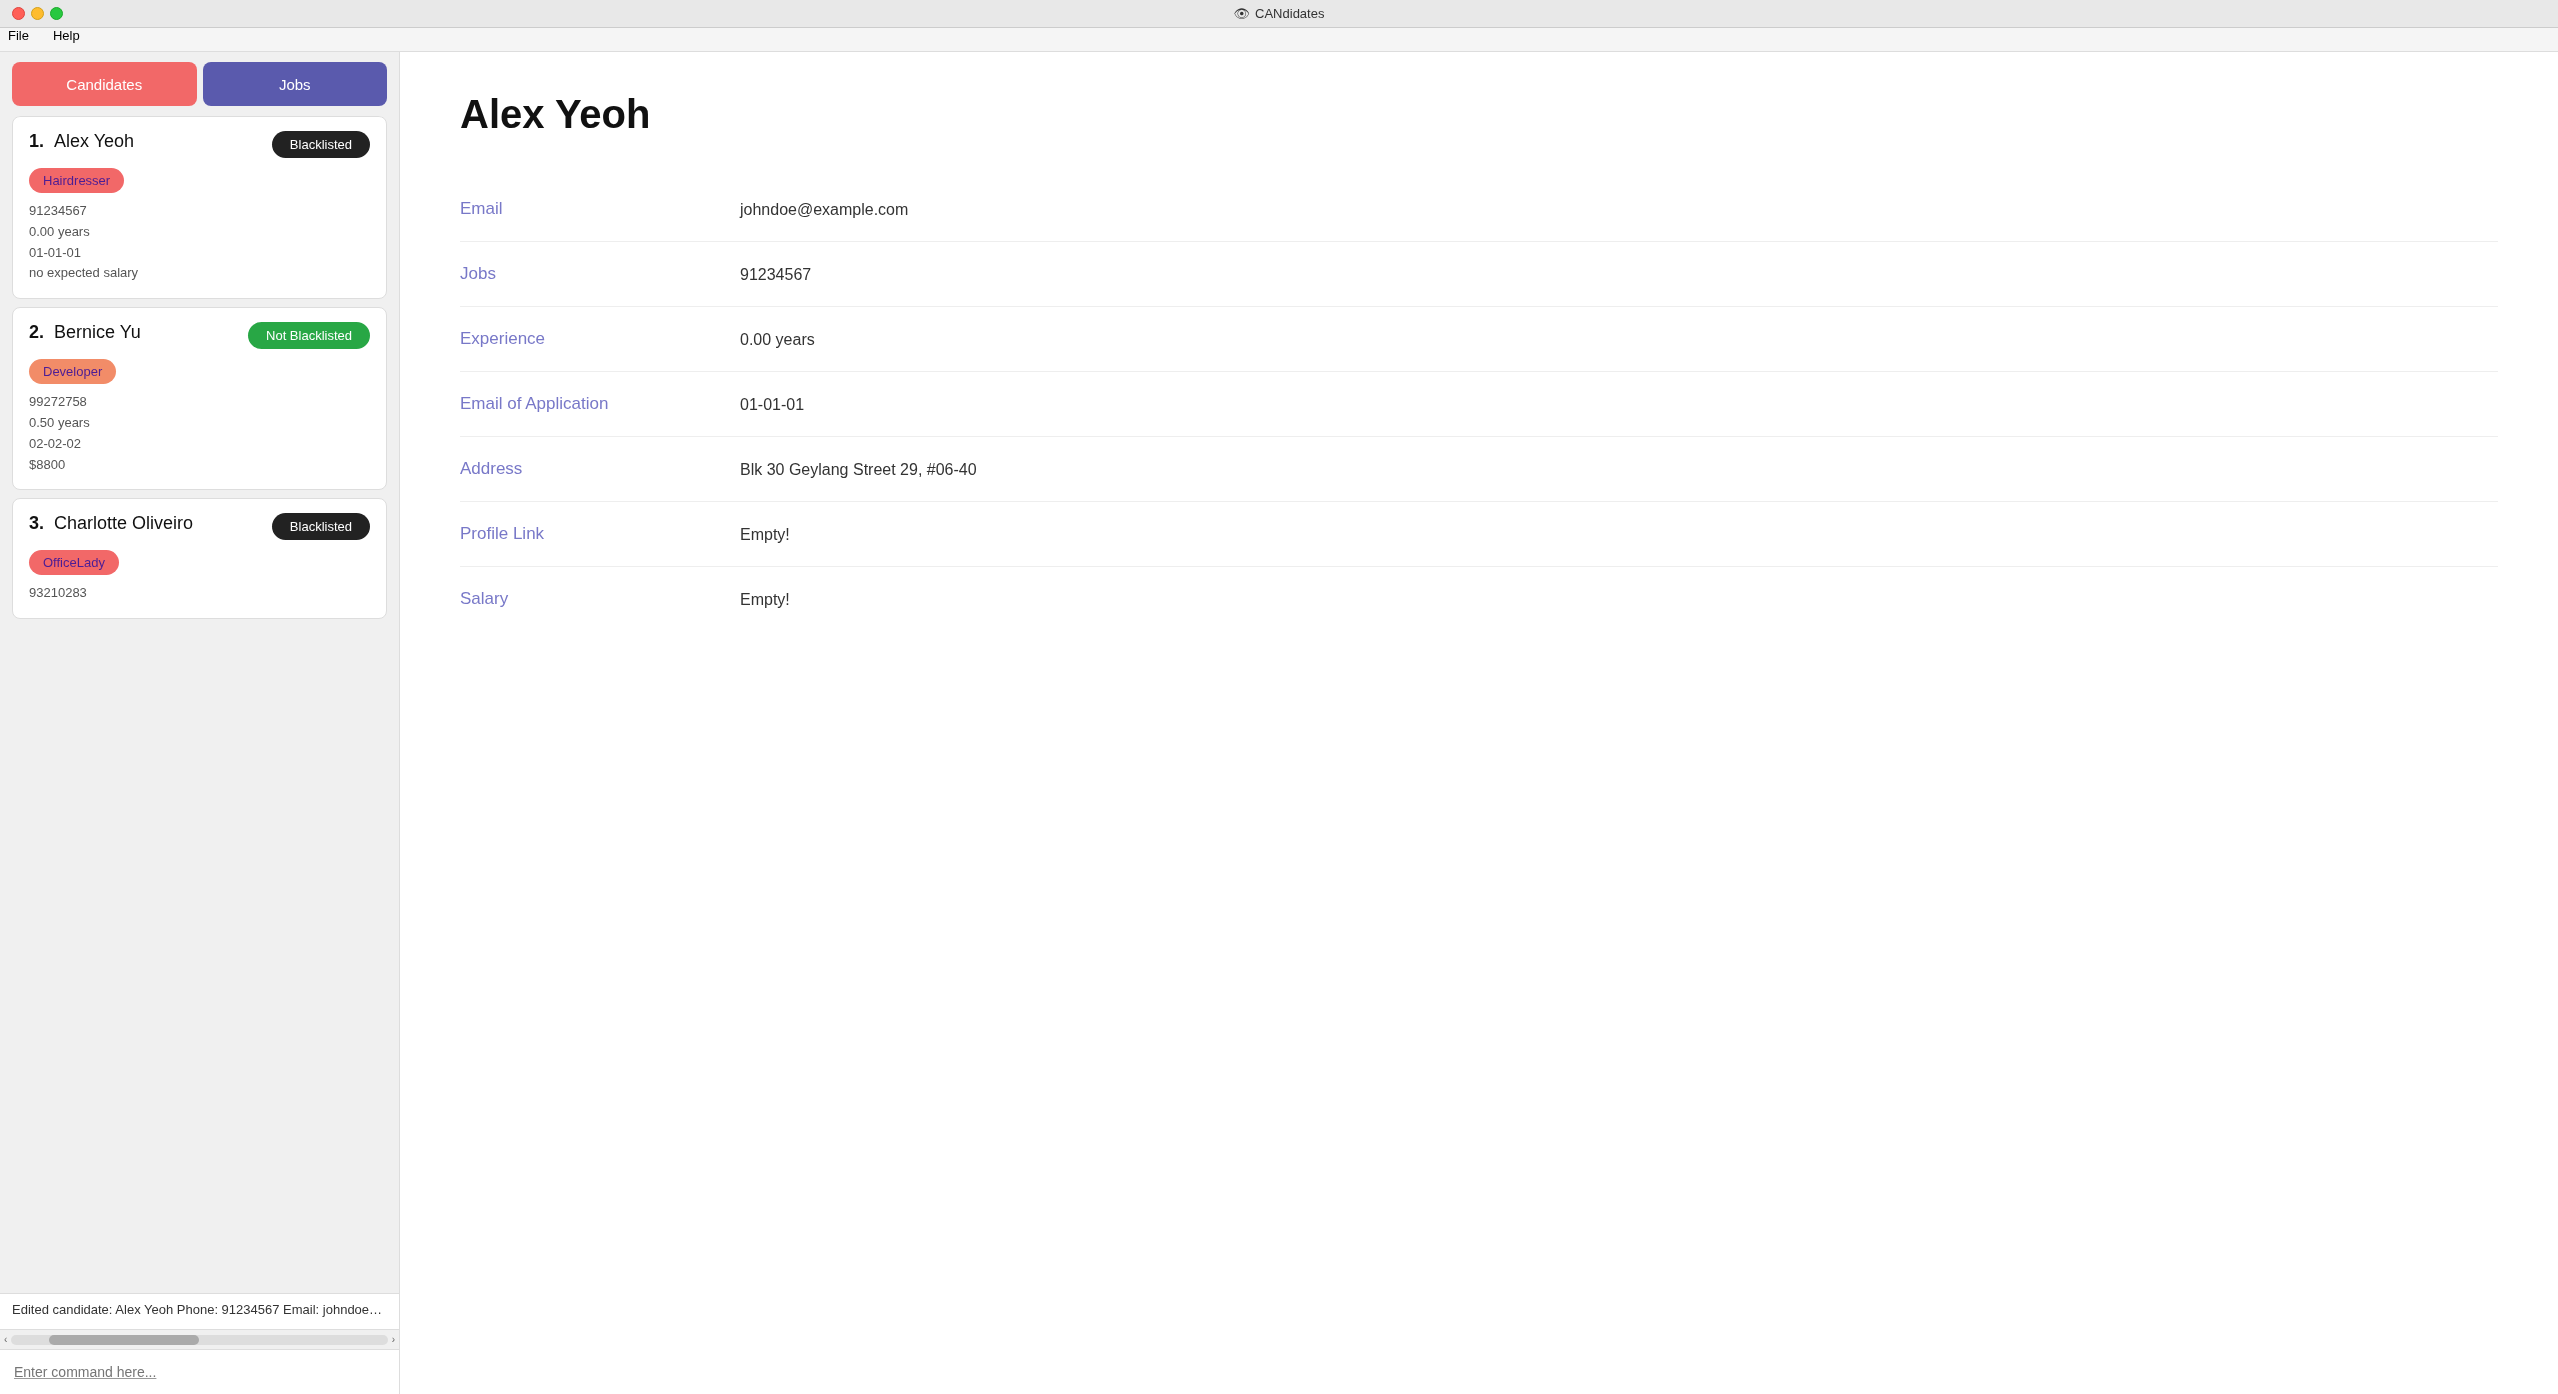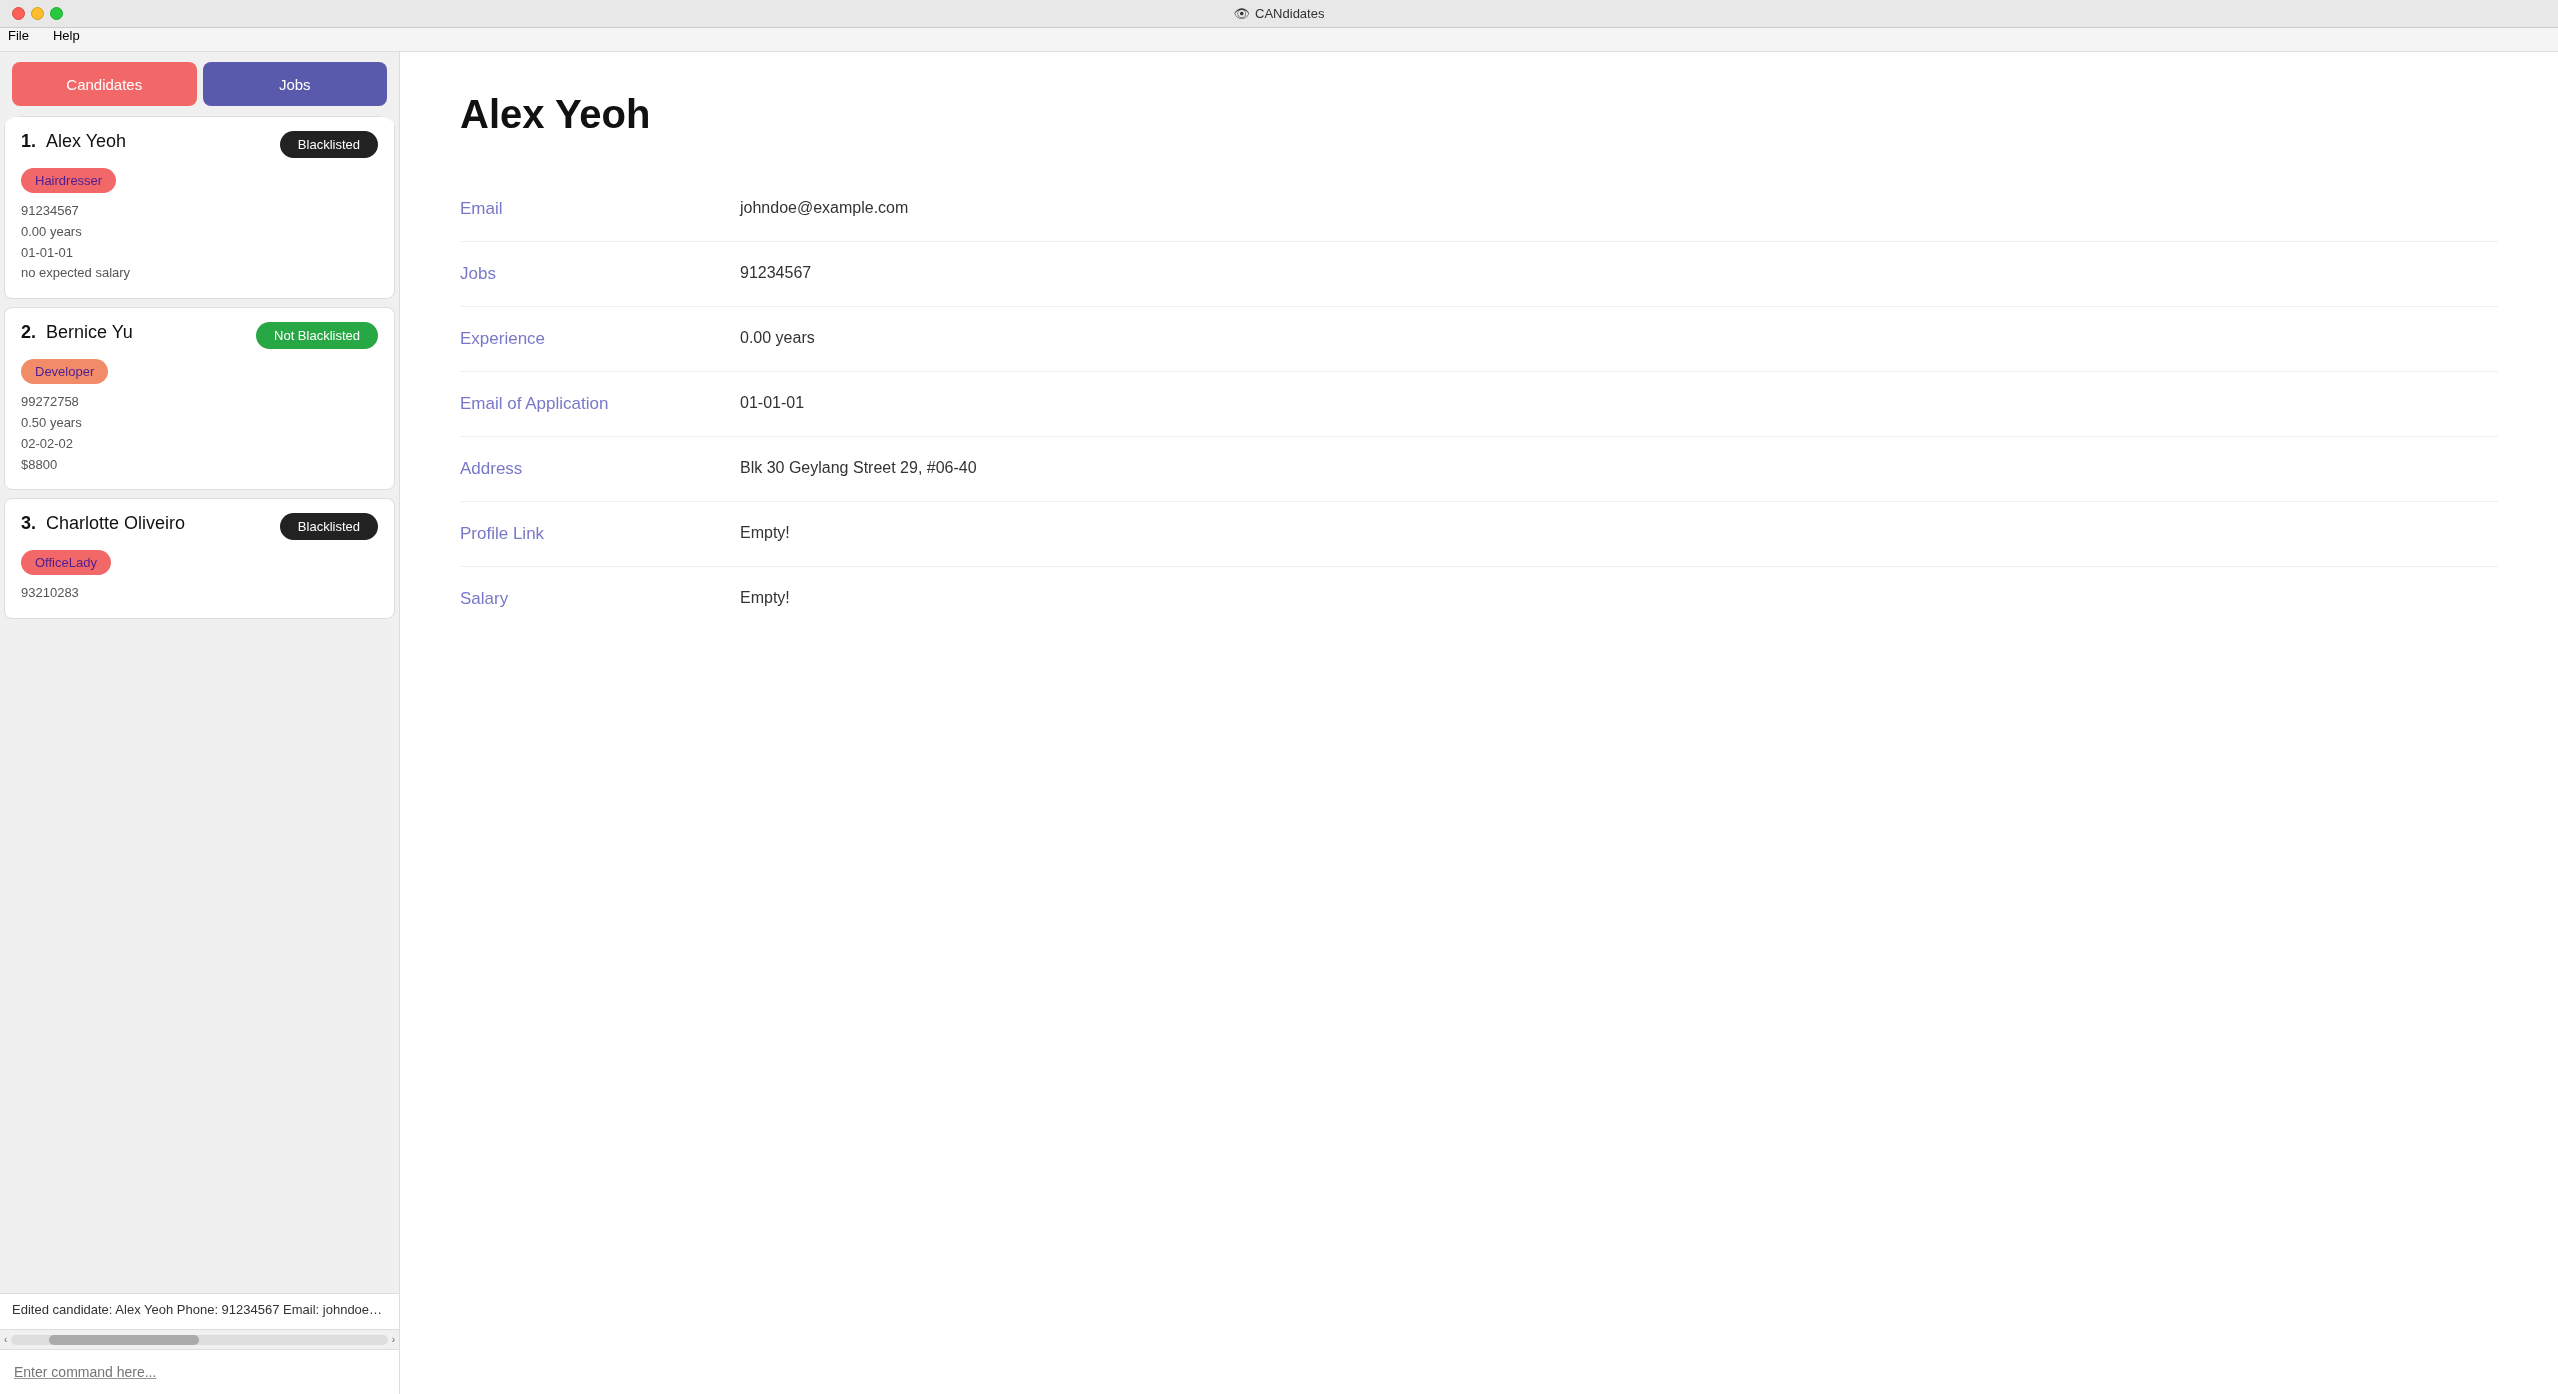--- a/index.html
+++ b/index.html
@@ -100,21 +100,21 @@
     }
     .nav-btn-jobs {
       background: #5a5aad;
       color: white;
     }
 
     
     .candidate-list {
       flex: 1;
       overflow-y: auto;
-      padding: 0 4px;
+      padding: 0 12px;
       display: flex;
       flex-direction: column;
       gap: 8px;
       border-radius: 21px;
     }
 
     .candidate-card {
       background: white;
       border: 1px solid #ddd;
       border-radius: 8px;
@@ -247,21 +247,21 @@
     }
 
     .detail-fields {
       display: flex;
       flex-direction: column;
       gap: 0;
     }
 
     .detail-row {
       display: flex;
-      align-items: flex-start;
+      align-items: flex-end;
       padding: 22px 0;
       border-bottom: 1px solid #eee;
     }
     .detail-row:last-child {
       border-bottom: none;
     }
 
     .detail-label {
       width: 280px;
       font-size: 17px;

